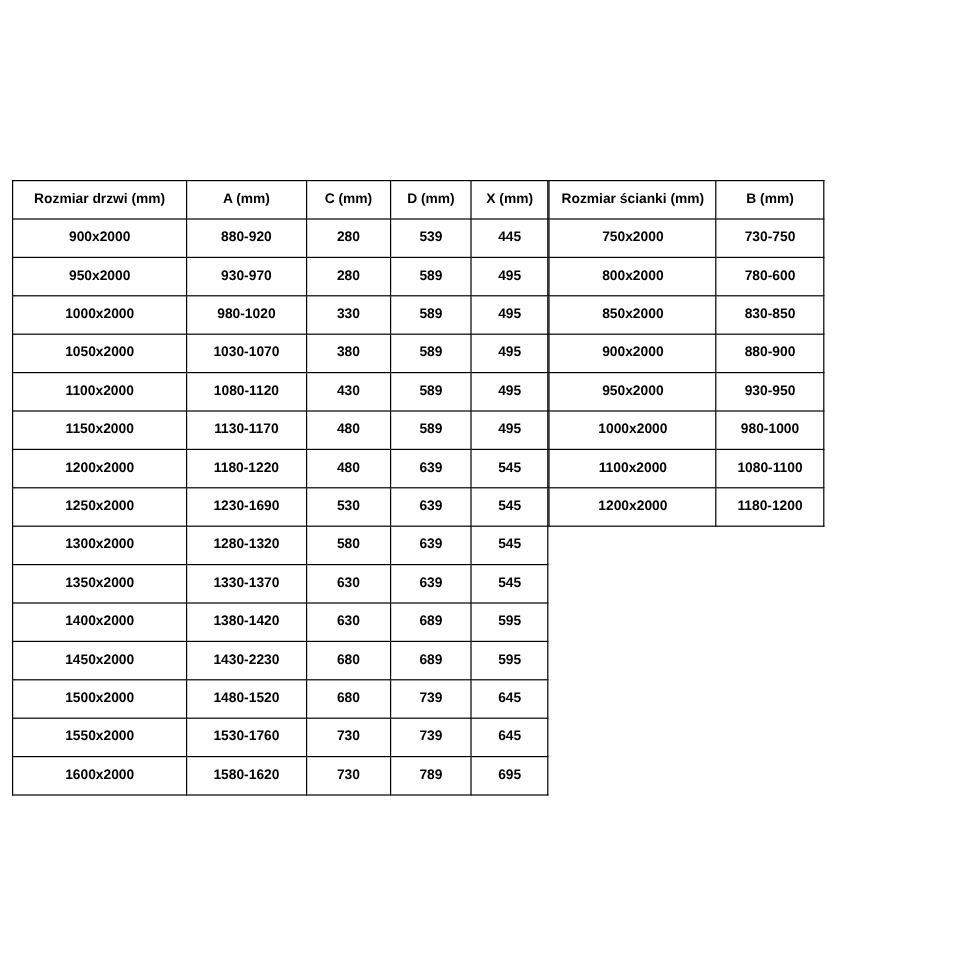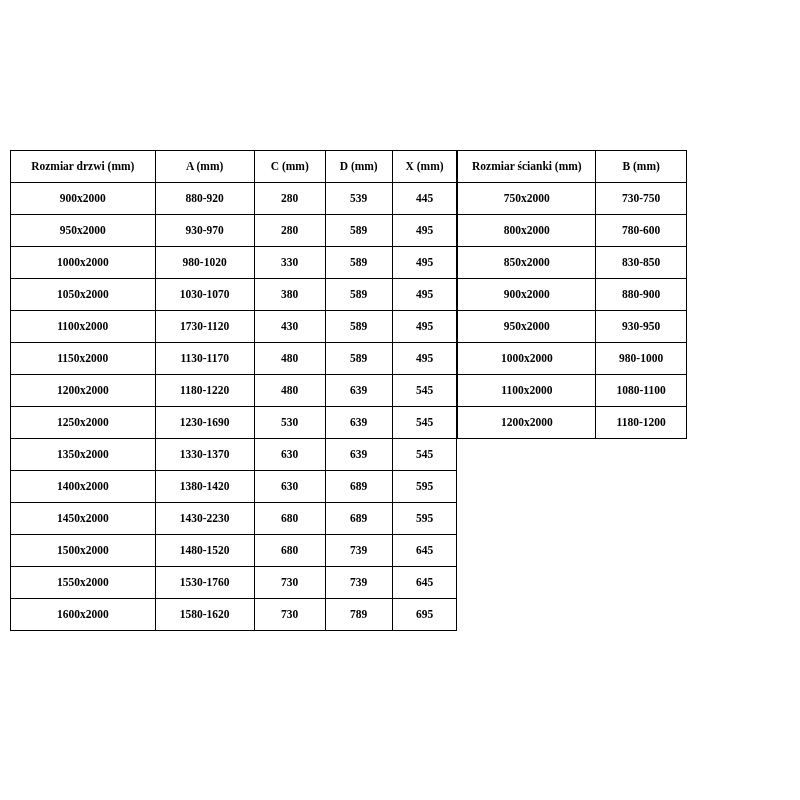--- a/index.html
+++ b/index.html
@@ -21,21 +21,20 @@
   }
   .tables-wrap {
     position: absolute;
     left: 0;
     top: 150px;
     width: 687px;
     display: flex;
     flex-direction: row;
     align-items: flex-start;
     justify-content: flex-start;
-    font-family: Liberation Serif, serif;
   }
   .table-block {
     display: inline-block;
   }
   .table-left {
     margin-left: 10px;
   }
   .table-right {
   }
   table {
@@ -111,21 +110,21 @@
           </tr>
           <tr>
             <td>1050x2000</td>
             <td>1030-1070</td>
             <td>380</td>
             <td>589</td>
             <td>495</td>
           </tr>
           <tr>
             <td>1100x2000</td>
-            <td>1730-1120</td>
+            <td>1080-1120</td>
             <td>430</td>
             <td>589</td>
             <td>495</td>
           </tr>
           <tr>
             <td>1150x2000</td>
             <td>1130-1170</td>
             <td>480</td>
             <td>589</td>
             <td>495</td>
@@ -134,20 +133,27 @@
             <td>1200x2000</td>
             <td>1180-1220</td>
             <td>480</td>
             <td>639</td>
             <td>545</td>
           </tr>
           <tr>
             <td>1250x2000</td>
             <td>1230-1690</td>
             <td>530</td>
+            <td>639</td>
+            <td>545</td>
+          </tr>
+          <tr>
+            <td>1300x2000</td>
+            <td>1280-1320</td>
+            <td>580</td>
             <td>639</td>
             <td>545</td>
           </tr>
           <tr>
             <td>1350x2000</td>
             <td>1330-1370</td>
             <td>630</td>
             <td>639</td>
             <td>545</td>
           </tr>

